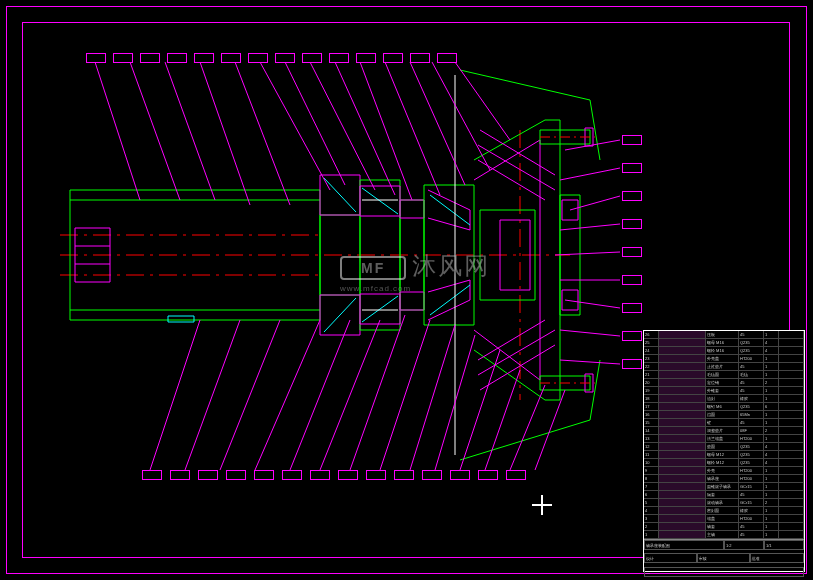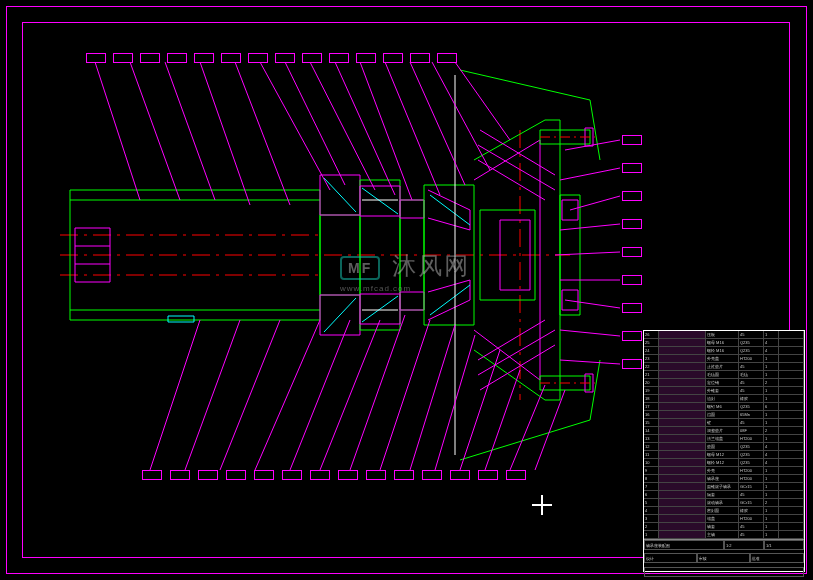--- a/index.html
+++ b/index.html
@@ -3,21 +3,21 @@
 <meta charset="utf-8">
 <style>
 html,body{margin:0;padding:0;background:#000;width:813px;height:580px;overflow:hidden;font-family:Arial,sans-serif}
 .canvas{position:relative;width:813px;height:580px;background:#000}
 .frame{position:absolute;border:1px solid #ff00ff}
 .frame.outer{left:6px;top:6px;width:799px;height:566px}
 .frame.inner{left:22px;top:22px;width:766px;height:534px}
 .callout{position:absolute;width:18px;height:8px;border:1px solid #ff00ff;background:rgba(0,0,0,0.2)}
 .watermark{position:absolute;left:340px;top:250px;color:#aaa;opacity:.55;font-size:24px;letter-spacing:2px;pointer-events:none;text-shadow:0 0 4px #000}
 .watermark .sub{font-size:8px;letter-spacing:1px;color:#999;display:block;margin-top:2px}
-.watermark .badge{display:inline-block;border:2px solid #14b8a6;border-radius:4px;padding:2px 6px;font-size:14px;font-weight:bold;margin-right:12px;vertical-align:middle}
+.watermark .badge{display:inline-block;border:2px solid #e5e5e5;border-radius:4px;padding:2px 19px;font-size:14px;font-weight:bold;margin-right:6px;vertical-align:middle}
 .titleblock{position:absolute;right:8px;bottom:8px;width:160px;height:240px;border:1px solid #fff;background:#000}
 .titleblock .row{display:flex;height:7px;border-bottom:1px solid #444}
 .titleblock .cell{border-right:1px solid #444;font-size:4px;color:#ccc;overflow:hidden;white-space:nowrap;padding:0 1px;line-height:7px}
 .titleblock .c0{width:12px}
 .titleblock .c1{width:44px;background:#2a0a2a}
 .titleblock .c2{width:30px}
 .titleblock .c3{width:22px}
 .titleblock .c4{width:12px}
 .titleblock .c5{flex:1}
 .titleblock .footer{height:40px;border-top:1px solid #888;display:flex;flex-wrap:wrap}

